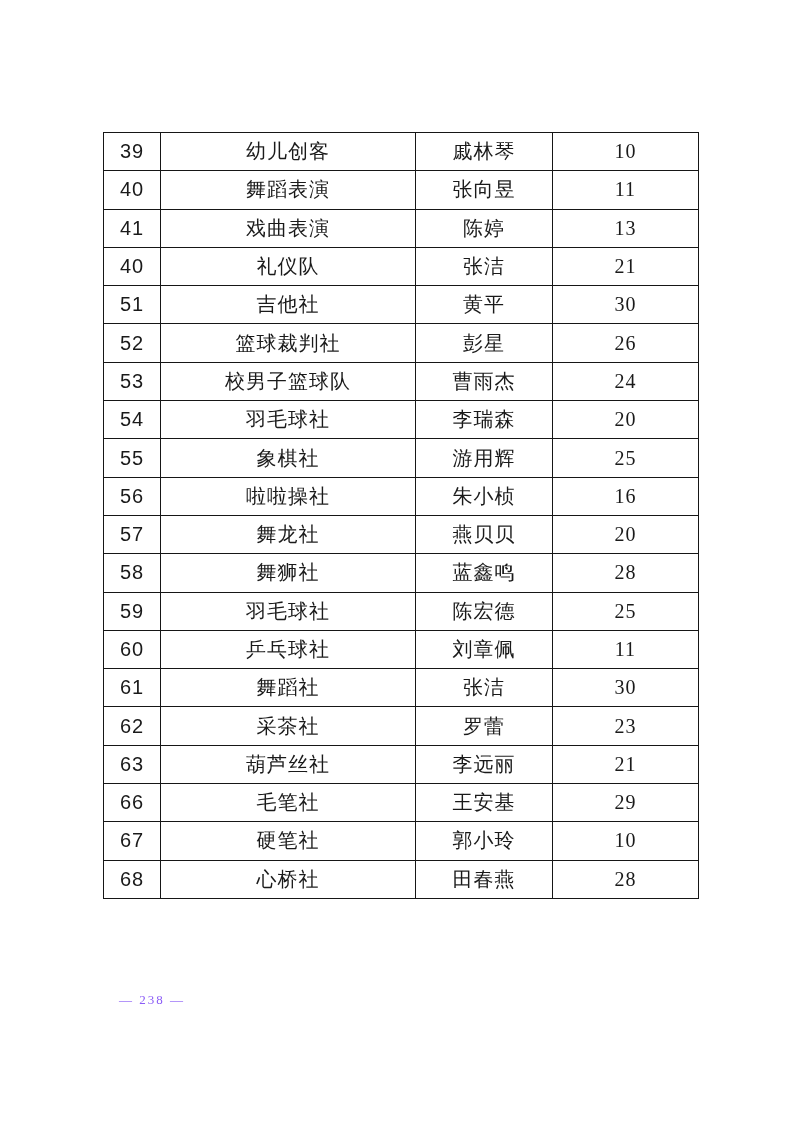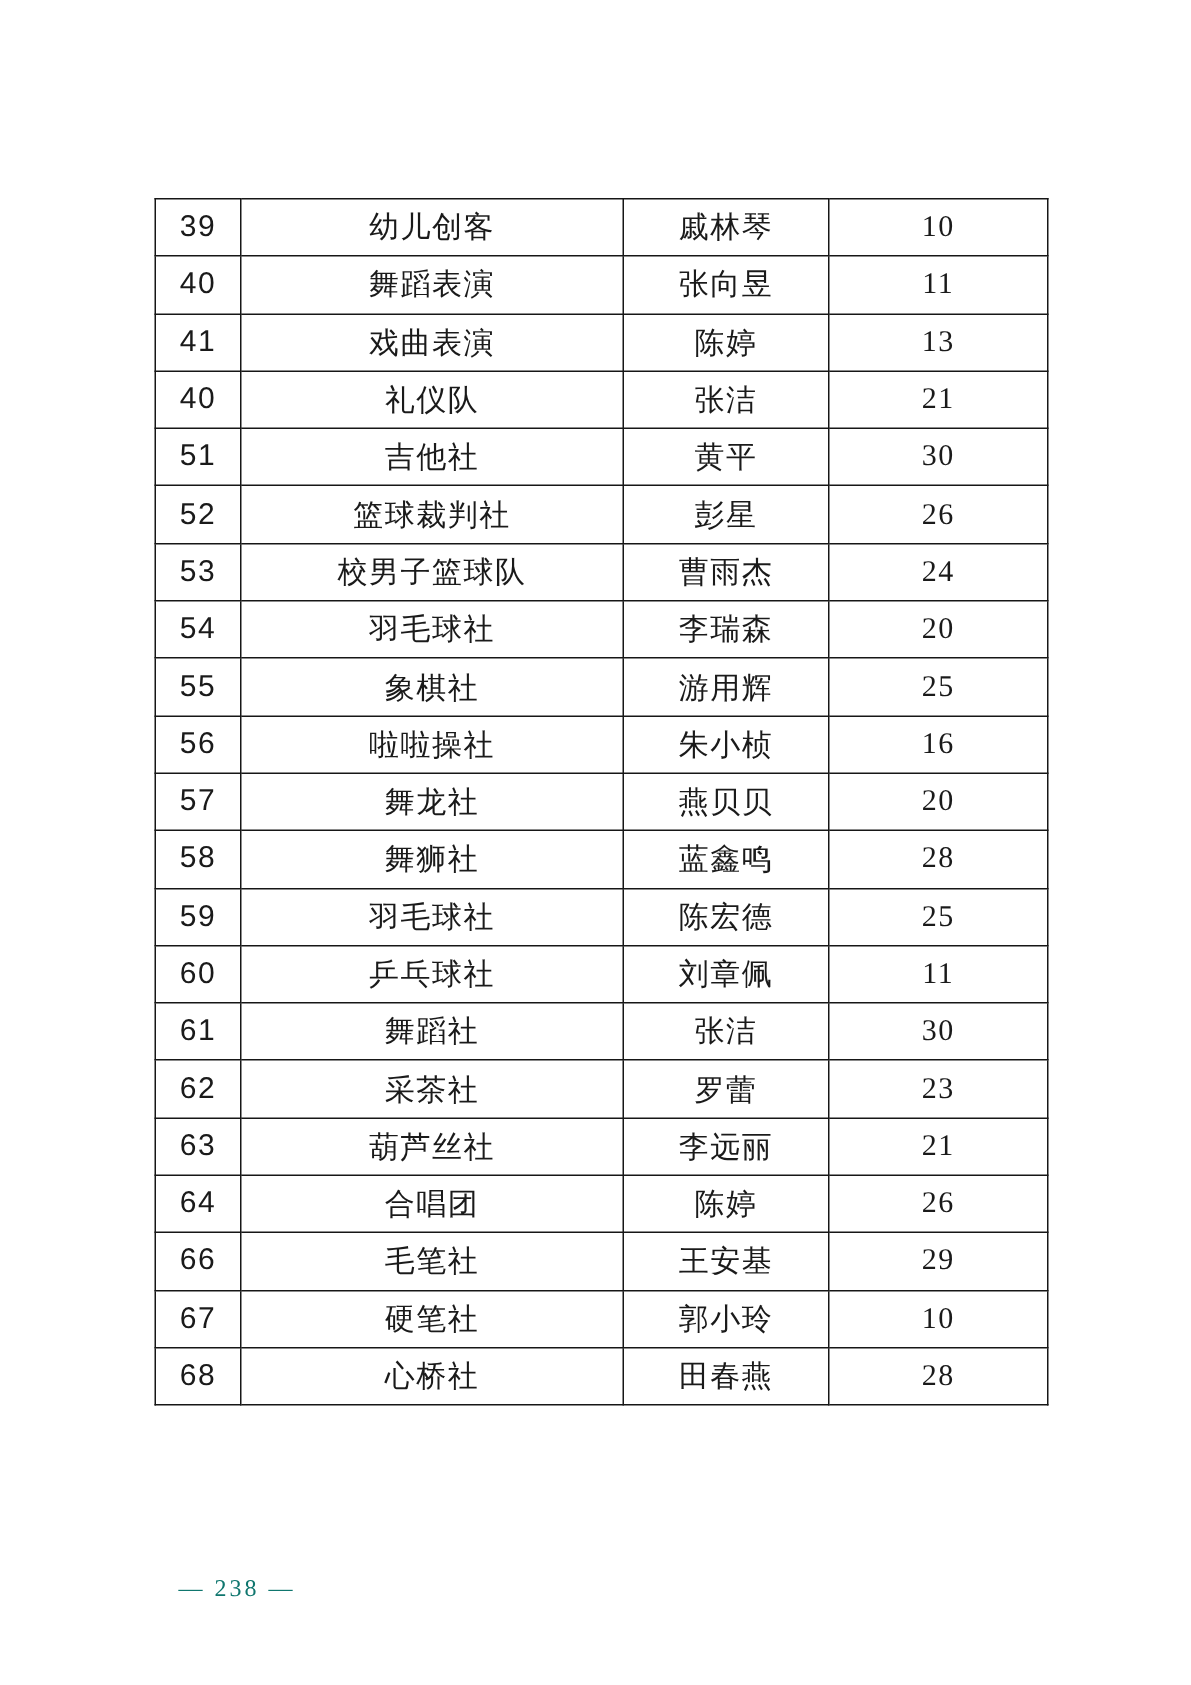--- a/index.html
+++ b/index.html
@@ -36,24 +36,24 @@
     font-size: 20px;
     letter-spacing: 1px;
     padding: 0;
     white-space: nowrap;
     overflow: hidden;
   }
   td.col-no { font-family: Liberation Sans, sans-serif; }
   .page-number {
     position: absolute;
     left: 119px;
-    top: 1051px;
-    font-size: 16px;
+    top: 992px;
+    font-size: 13px;
     letter-spacing: 2px;
-    color: #0f766e;
+    color: #8b5cf6;
   }
 </style>
 </head>
 <body>
 
 <div class="page">
 
   <table class="clubs">
     <colgroup>
       <col style="width:57px">
@@ -158,26 +158,20 @@
           <td class="col-leader">罗蕾</td>
           <td class="col-count">23</td>
         </tr>
         <tr>
           <td class="col-no">63</td>
           <td class="col-club">葫芦丝社</td>
           <td class="col-leader">李远丽</td>
           <td class="col-count">21</td>
         </tr>
         <tr>
-          <td class="col-no">64</td>
-          <td class="col-club">合唱团</td>
-          <td class="col-leader">陈婷</td>
-          <td class="col-count">26</td>
-        </tr>
-        <tr>
           <td class="col-no">66</td>
           <td class="col-club">毛笔社</td>
           <td class="col-leader">王安基</td>
           <td class="col-count">29</td>
         </tr>
         <tr>
           <td class="col-no">67</td>
           <td class="col-club">硬笔社</td>
           <td class="col-leader">郭小玲</td>
           <td class="col-count">10</td>

